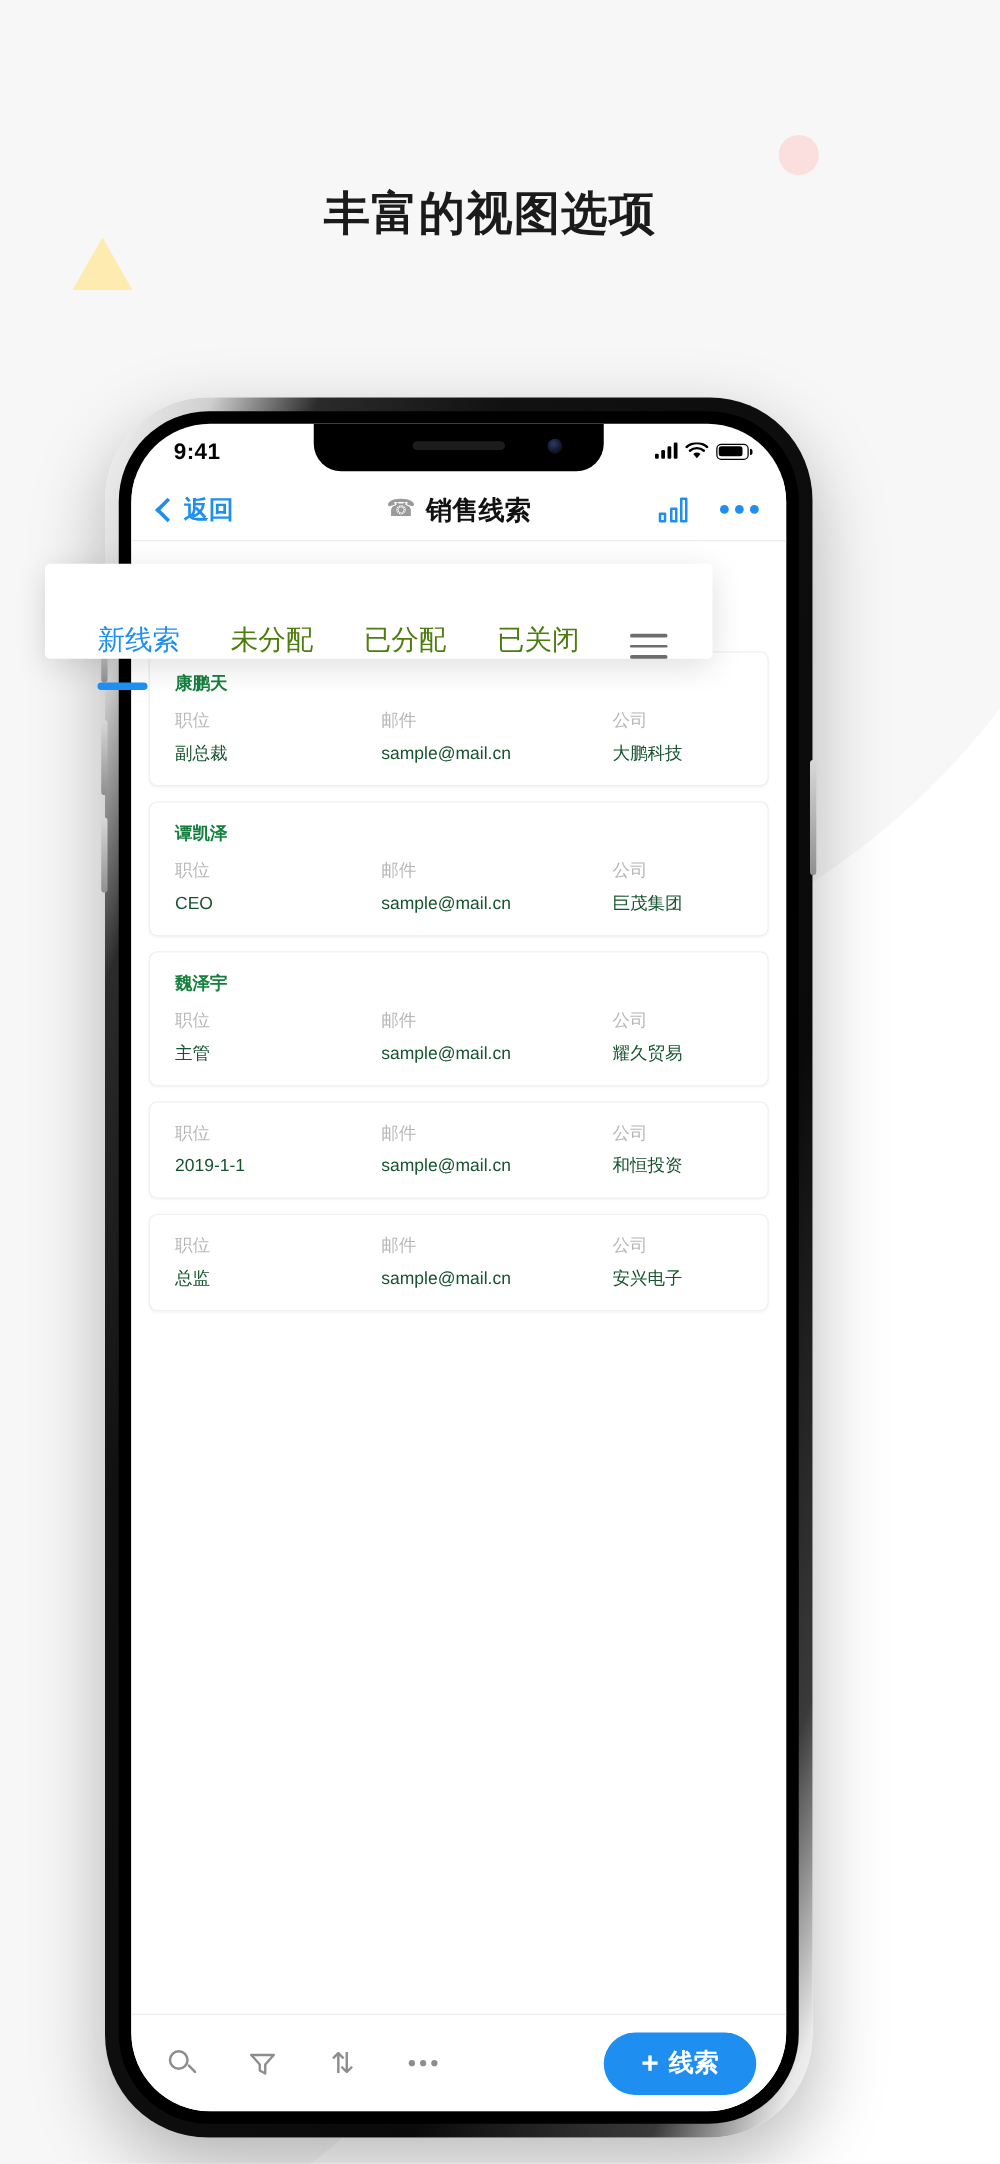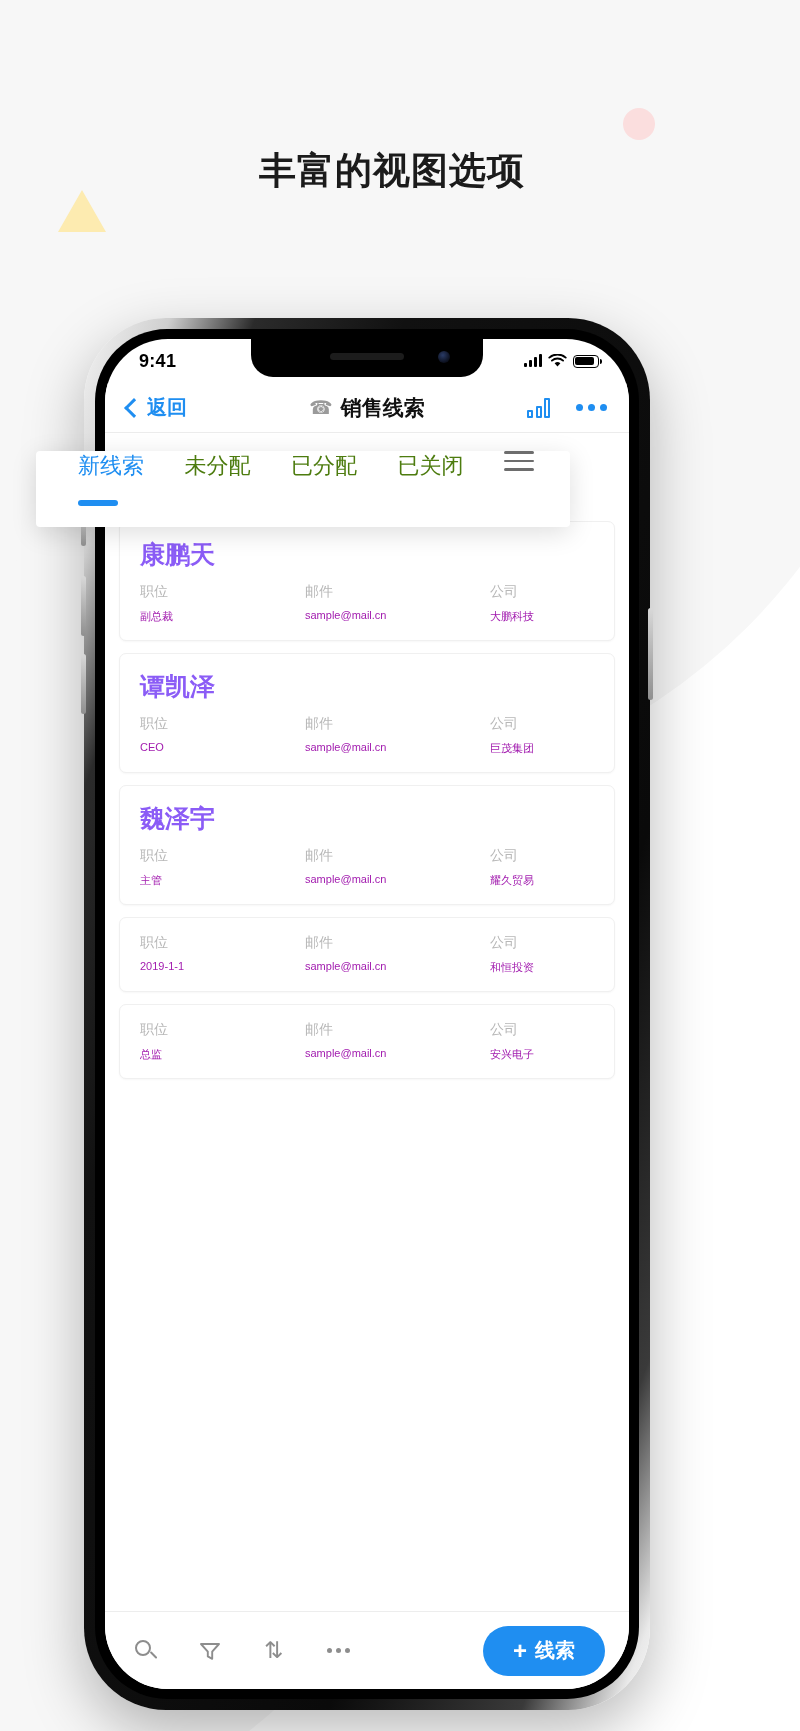--- a/index.html
+++ b/index.html
@@ -117,24 +117,24 @@
   
   .list-area{
     position:absolute;left:0;right:0;top:94px;bottom:78px;background:#fff;
     padding:88px 14px 0 14px;box-sizing:border-box;overflow:hidden;
   }
   .card{
     background:#fff;border:1px solid #f0f0f0;border-radius:7px;
     padding:16px 20px 16px 20px;margin-bottom:12px;
     box-shadow:0 1px 2px rgba(0,0,0,.035);
   }
-  .card-name{font-size:25px;font-weight:bold;color:#8b5cf6;margin-bottom:12px;}
+  .card-name{font-size:14px;font-weight:bold;color:#15803d;margin-bottom:12px;}
   .card-grid{display:grid;grid-template-columns:165px 185px auto;row-gap:8px;}
   .lbl{font-size:14px;color:#b7b7b7;}
-  .val{font-size:11px;color:#a21caf;}
+  .val{font-size:14px;color:#14532d;}
 
   
   .toolbar{
     position:absolute;left:0;right:0;bottom:0;height:78px;background:#fff;
     border-top:1px solid #ededed;display:flex;align-items:center;
     padding:0 24px;box-sizing:border-box;gap:30px;
   }
   .tb-ico{width:34px;height:34px;display:flex;align-items:center;justify-content:center;cursor:pointer;color:#8d8d8d;}
   .search-ico{position:relative;width:22px;height:22px;}
   .search-ico::before{content:"";position:absolute;left:0;top:0;width:16px;height:16px;border:2.2px solid #8d8d8d;border-radius:50%;box-sizing:border-box;}
@@ -147,21 +147,21 @@
     height:50px;padding:0 30px;display:flex;align-items:center;gap:8px;
     font-size:20px;font-weight:600;cursor:pointer;border:none;
     font-family:"Liberation Sans","DejaVu Sans",sans-serif;
   }
   .add-plus{font-size:24px;font-weight:bold;line-height:1;}
 
   
   .tabbar{
     position:absolute;left:36px;top:451px;width:534px;height:76px;z-index:30;
     background:#fff;border-radius:4px;box-shadow:0 6px 26px rgba(0,0,0,.13);
-    display:flex;align-items:flex-start;padding:0 0 0 42px;box-sizing:border-box;
+    display:flex;align-items:flex-end;padding:0 0 0 42px;box-sizing:border-box;
   }
   .tab{
     font-size:22px;color:#4d7c0f;position:relative;cursor:pointer;
     width:124px;text-align:left;
   }
   .tab.active{color:#1f8ef1;}
   .tab.active::after{
     content:"";position:absolute;left:0;bottom:-25px;width:40px;height:6px;
     border-radius:3px;background:#1f8ef1;
   }

